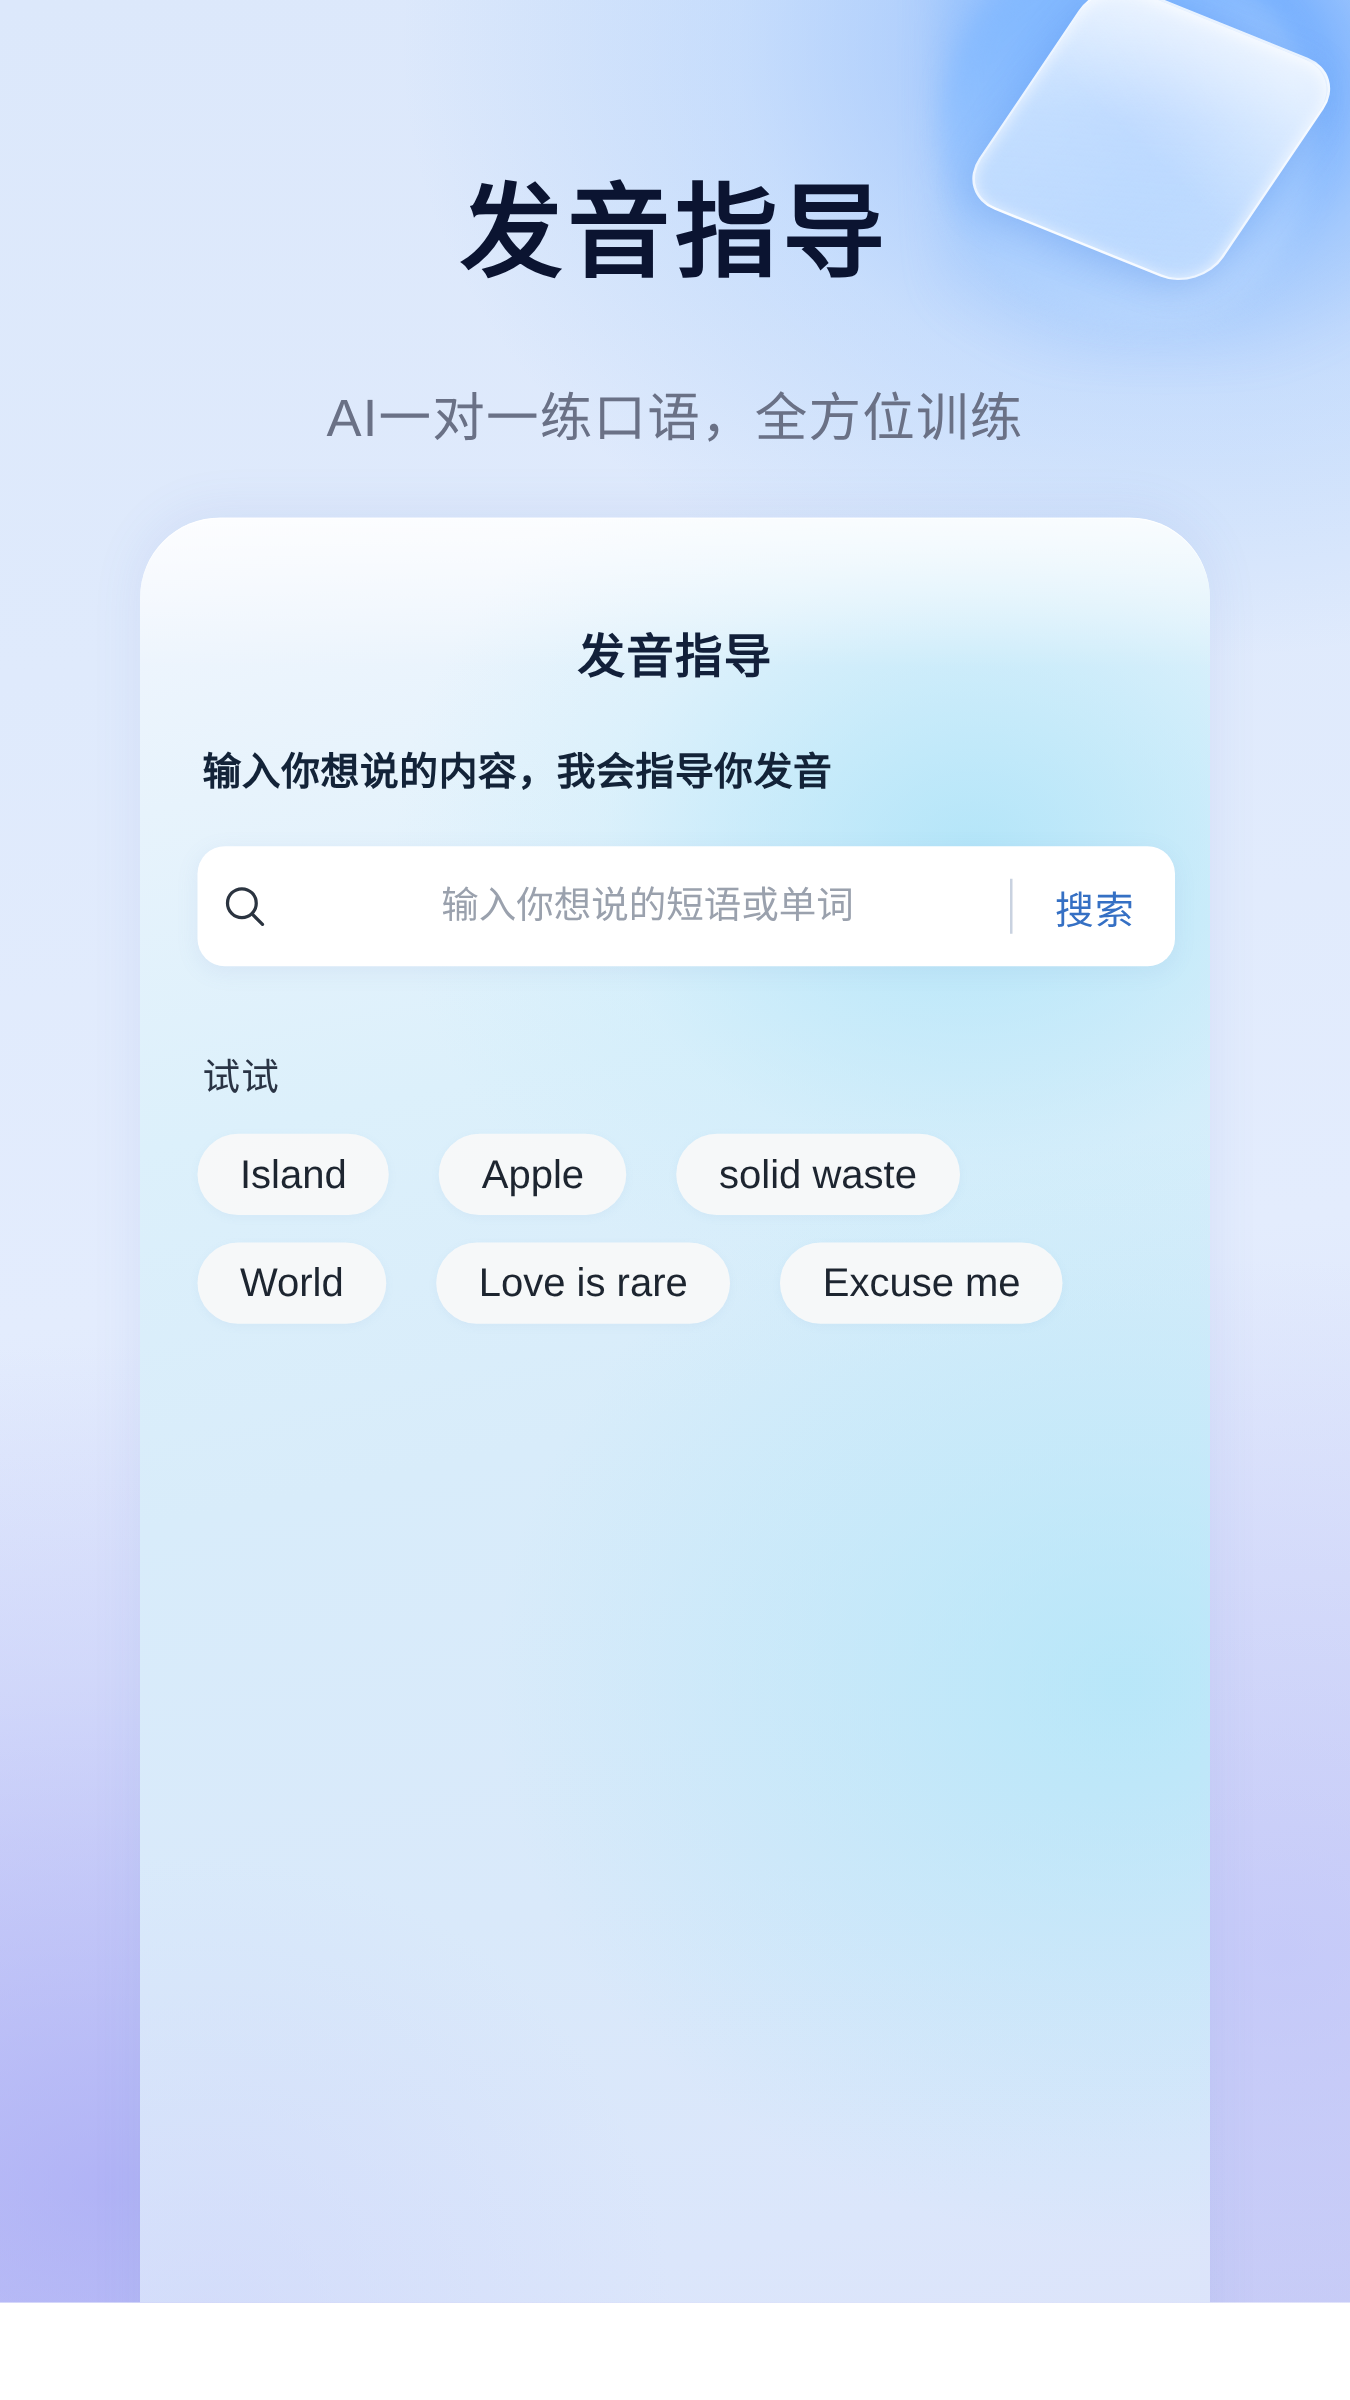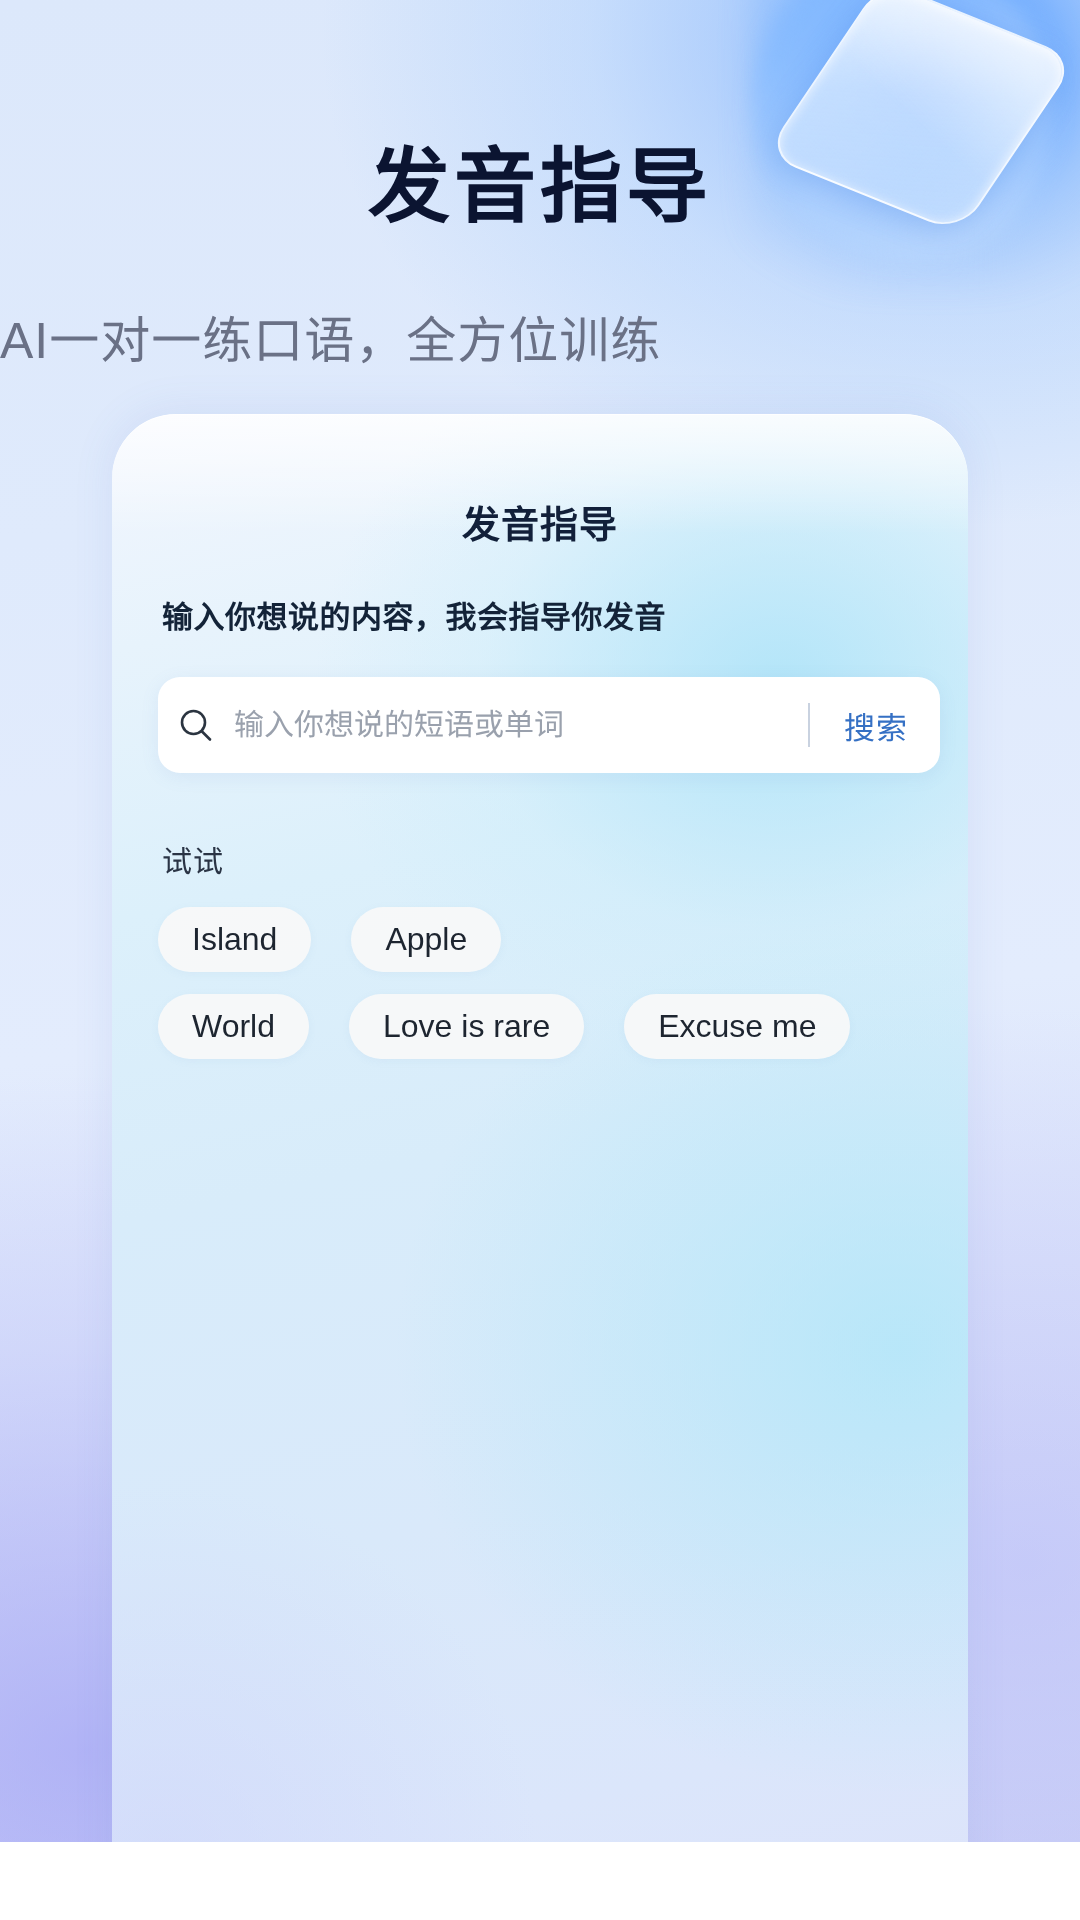--- a/index.html
+++ b/index.html
@@ -77,22 +77,22 @@
     font-size: 82px;
     font-weight: 800;
     letter-spacing: 4px;
     color: #0b1431;
     line-height: 1.0;
   }
   .subhead {
     position: absolute;
     top: 300px;
     left: 0; right: 0;
-    text-align: left;
-    font-size: 50px;
+    text-align: center;
+    font-size: 42px;
     font-weight: 400;
     letter-spacing: 1px;
     color: #6a7186;
   }
 
   
   .phone-card {
     position: absolute;
     left: 112px;
     top: 414px;
@@ -164,20 +164,21 @@
   .search-icon svg { display: block; }
   .search-input {
     flex: 1 1 auto;
     border: none;
     outline: none;
     background: transparent;
     font-family: inherit;
     font-size: 30px;
     color: #0c4a6e;
     padding: 0;
+    text-align: center;
   }
   .search-input::placeholder { color: #9aa1ad; }
   .search-divider {
     width: 2px;
     height: 44px;
     background: #c9d2e0;
     flex: 0 0 2px;
     margin: 0 6px;
   }
   .search-btn {
@@ -254,20 +255,21 @@
         <span class="search-divider"></span>
         <button class="search-btn">搜索</button>
       </div>
 
       <div class="try-label">试试</div>
 
       <div class="chip-rows">
         <div class="chip-row">
           <button class="chip">Island</button>
           <button class="chip">Apple</button>
+          <button class="chip">solid waste</button>
         </div>
         <div class="chip-row">
           <button class="chip">World</button>
           <button class="chip">Love is rare</button>
           <button class="chip">Excuse me</button>
         </div>
       </div>
 
     </div>
   </div>

